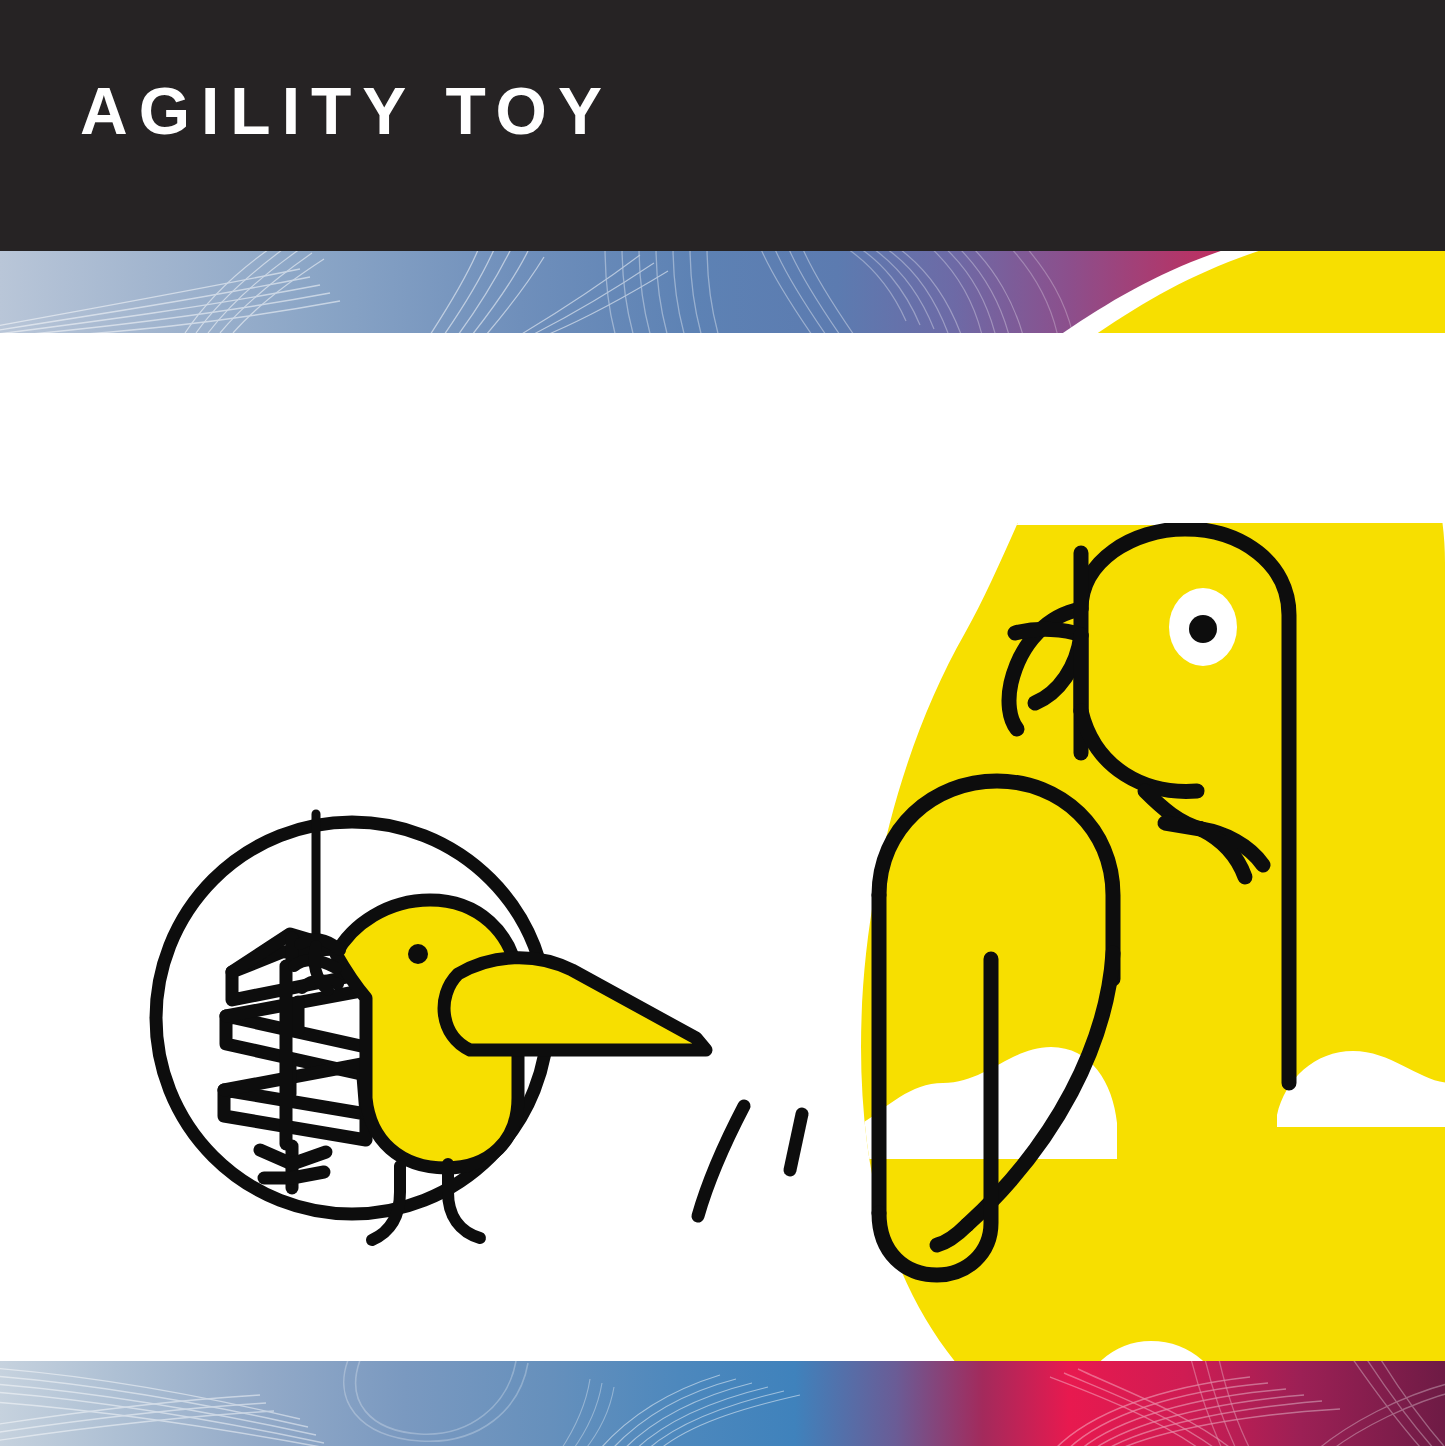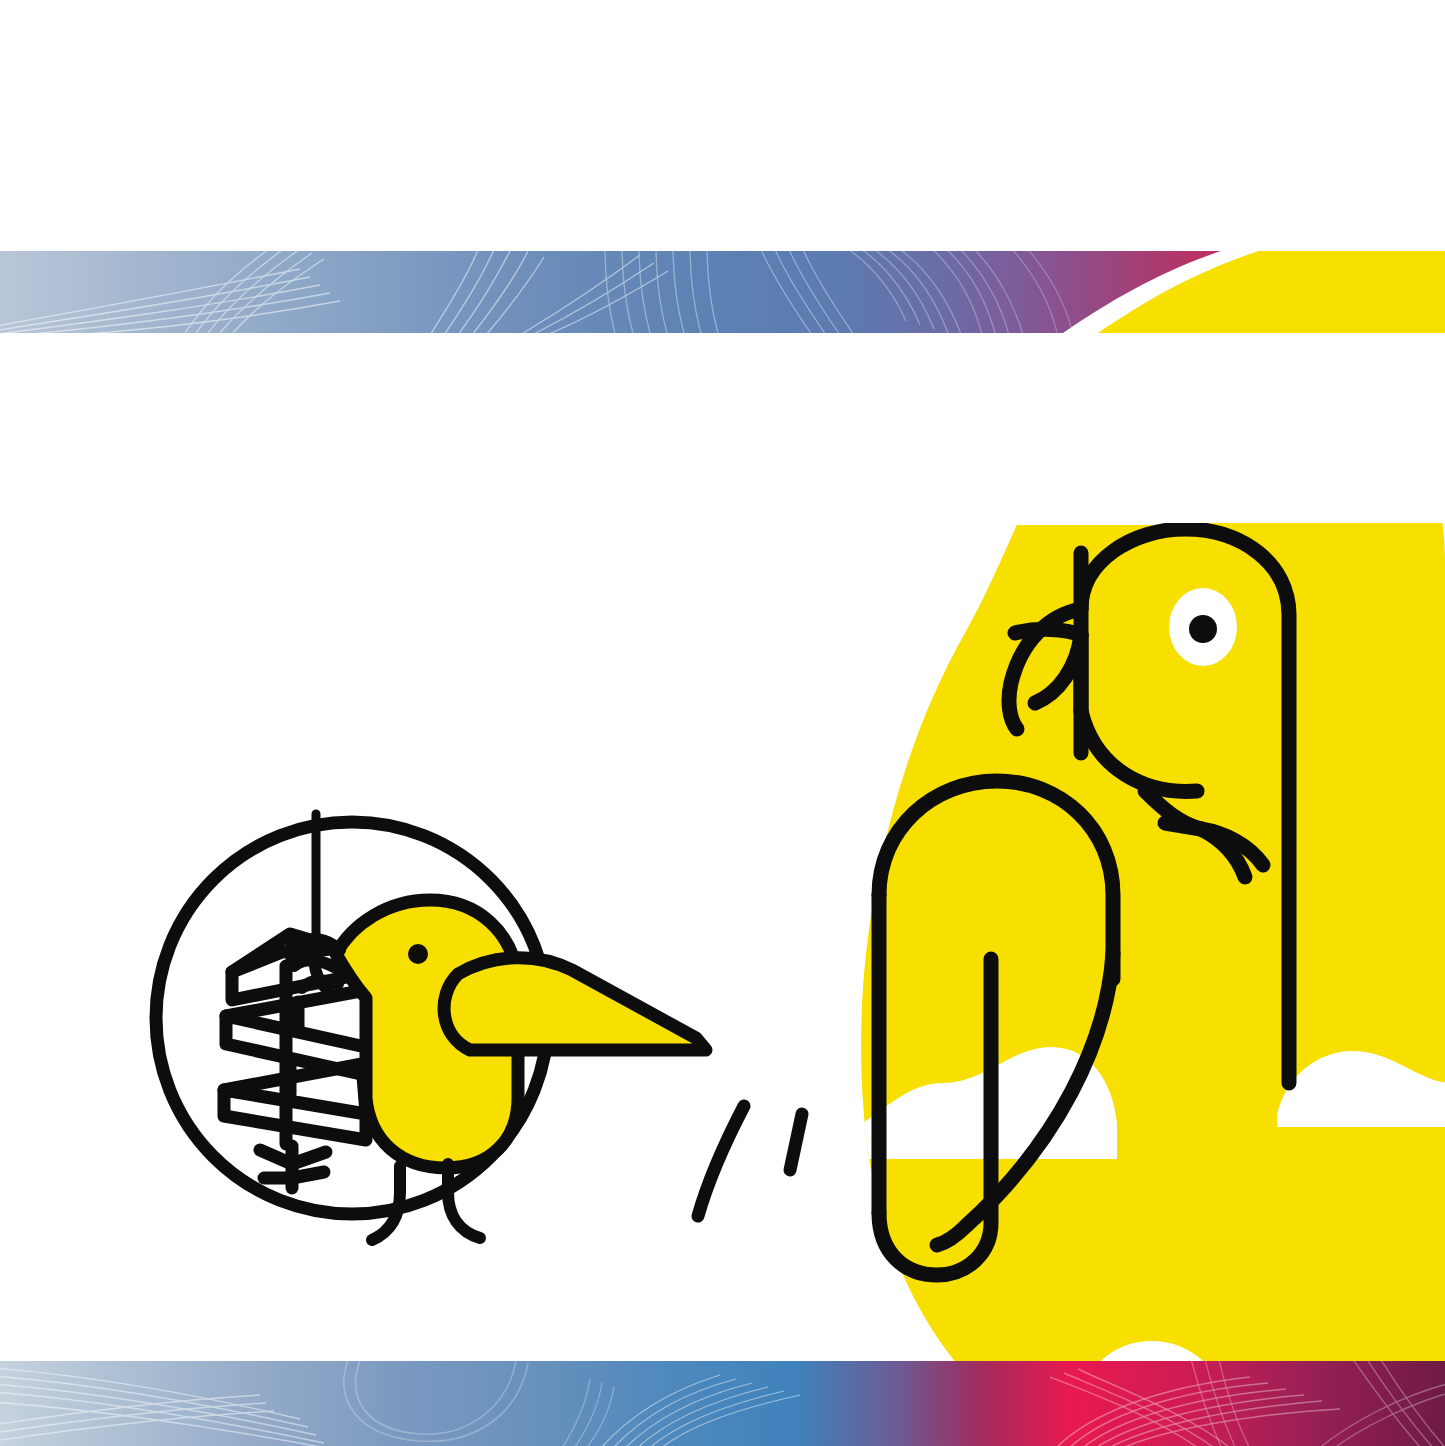--- a/index.html
+++ b/index.html
@@ -106,20 +106,23 @@
     line-height: 1.62;
     color: #1b1b1b;
     z-index: 6;
   }
 </style>
 </head>
 <body>
 
 <div class="poster">
 
+  <div class="header-bar">
+    <div class="header-title">AGILITY TOY</div>
+  </div>
 
   <div class="banner banner-top">
     <svg viewBox="0 0 1445 82" preserveAspectRatio="none">
       <defs>
         <linearGradient id="topGrad" x1="0" y1="0" x2="1" y2="0">
           <stop offset="0.00" stop-color="#b9c6d8"></stop>
           <stop offset="0.10" stop-color="#a3b6cf"></stop>
           <stop offset="0.22" stop-color="#8aa5c6"></stop>
           <stop offset="0.36" stop-color="#6f8fbb"></stop>
           <stop offset="0.48" stop-color="#5d82b4"></stop>

